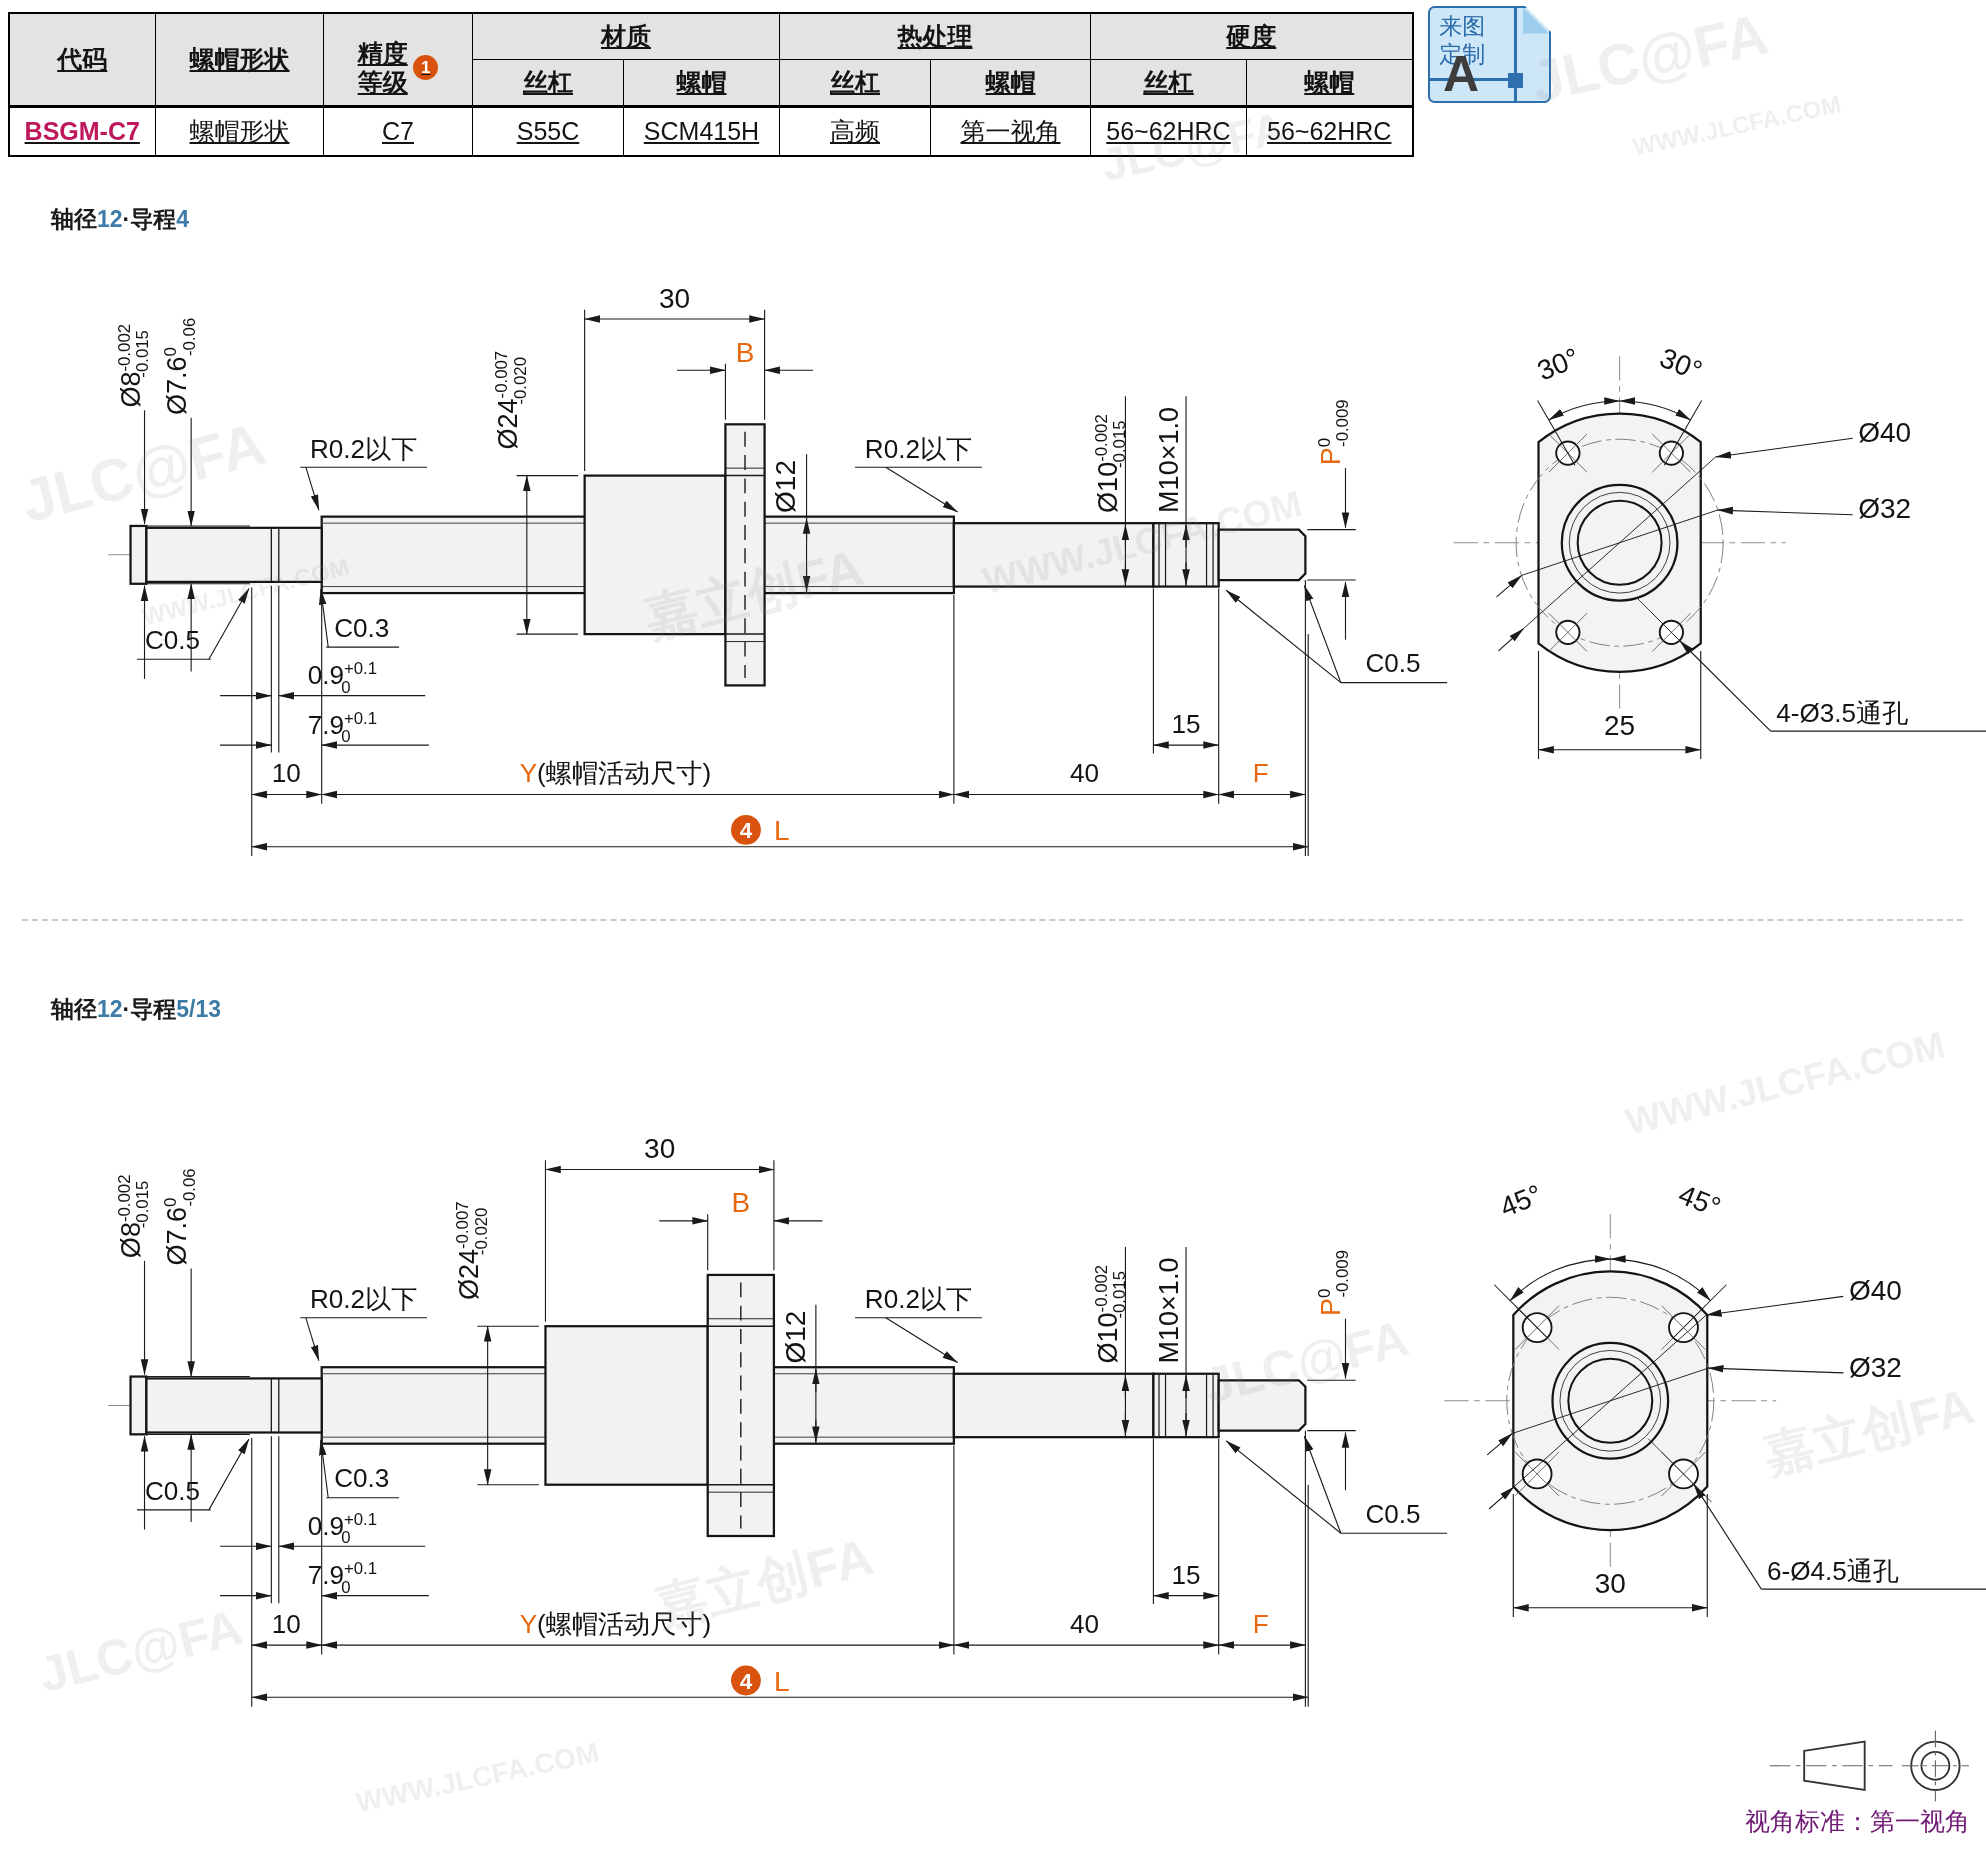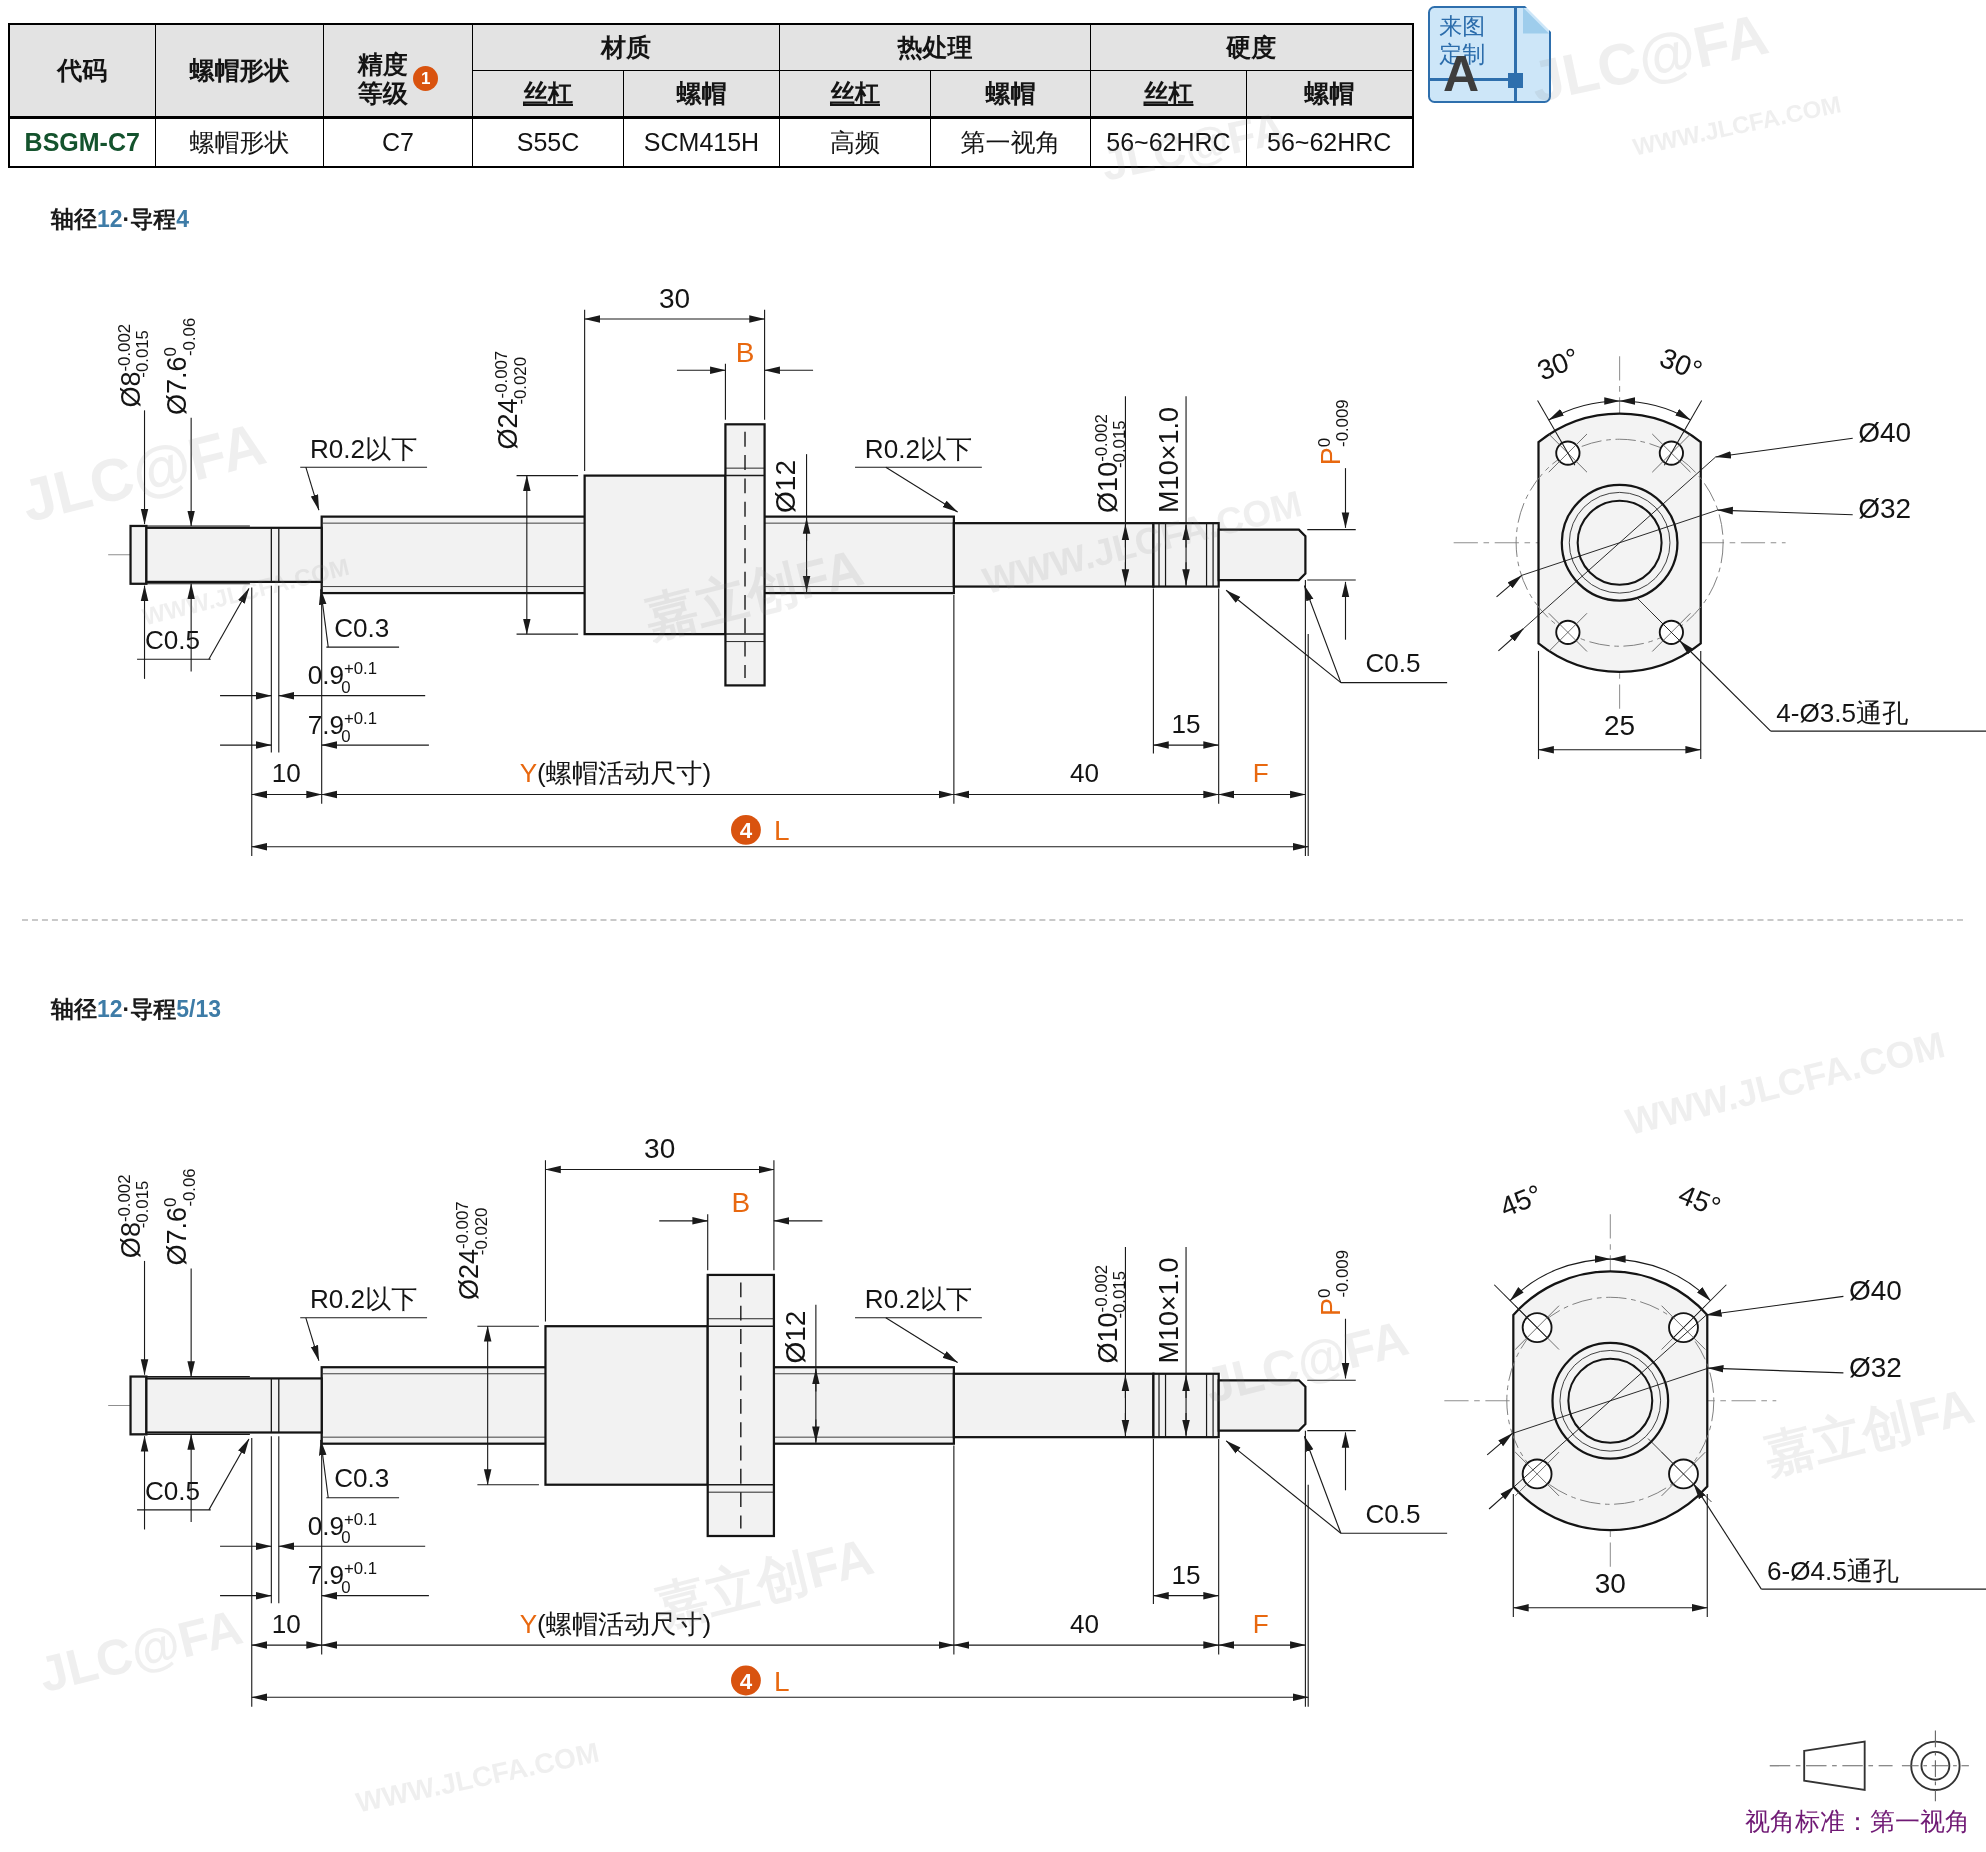--- a/index.html
+++ b/index.html
@@ -1,25 +1,25 @@
 <!DOCTYPE html>
 <html style="font-size:15px"><head>
 <meta charset="utf-8">
 <style>
   html,body{margin:0;padding:0;background:#fff;}
   body{position:relative;width:1987px;height:1852px;overflow:hidden;
        font-family:"Liberation Sans","DejaVu Sans",sans-serif;color:#141414;}
   
-  #spec-table{position:absolute;left:7.5px;top:23px;border-collapse:collapse;table-layout:fixed;z-index:3;background:#fff;}
+  #spec-table{position:absolute;left:7.5px;top:12px;border-collapse:collapse;table-layout:fixed;z-index:3;background:#fff;text-decoration:underline;}
   #spec-table th,#spec-table td{border:1.9px solid #000;text-align:center;vertical-align:middle;padding:0;}
   #spec-table{border:2.8px solid #000;}
   #spec-table th{background:#e3e3e3;font-size:25px;font-weight:bold;height:45px;}
   #spec-table td{height:47px;font-size:25px;background:#fff;border-top:3.7px solid #000;}
   .u{text-decoration:underline;}
-  .code-val{color:#14532d;font-weight:bold;}
+  .code-val{color:#be185d;font-weight:bold;}
   .note-badge{display:inline-flex;align-items:center;justify-content:center;width:25px;height:25px;border-radius:50%;
       background:#d9530f;color:#fff;font-size:17px;font-weight:bold;margin-left:5.6px;vertical-align:5.6px;}
   .prec{display:flex;align-items:center;justify-content:center;line-height:1.15;margin-top:16px;}
   
   #badge{position:absolute;left:1428px;top:5.6px;width:119px;height:93px;background:#cde6f8;border:2.8px solid #2e6fad;border-radius:6.5px;z-index:3;}
   .badge-cut{position:absolute;top:-2.8px;right:-2.8px;width:0;height:0;border-style:solid;border-width:0 28px 28px 0;border-color:#fff #fff transparent transparent;}
   .badge-flap{position:absolute;top:0px;right:0px;width:26px;height:26px;background:#9ecdec;clip-path:polygon(0 0,0 100%,100% 100%);border-left:0;}
   .badge-vline{position:absolute;left:71%;top:0;bottom:0;width:2.8px;background:#2e6fad;}
   .badge-hline{position:absolute;left:0;top:76%;width:71%;height:2.8px;background:#2e6fad;}
   .badge-square{position:absolute;left:calc(71% - 6.5px);top:calc(76% - 5.6px);width:15px;height:15px;background:#2e6fad;}

